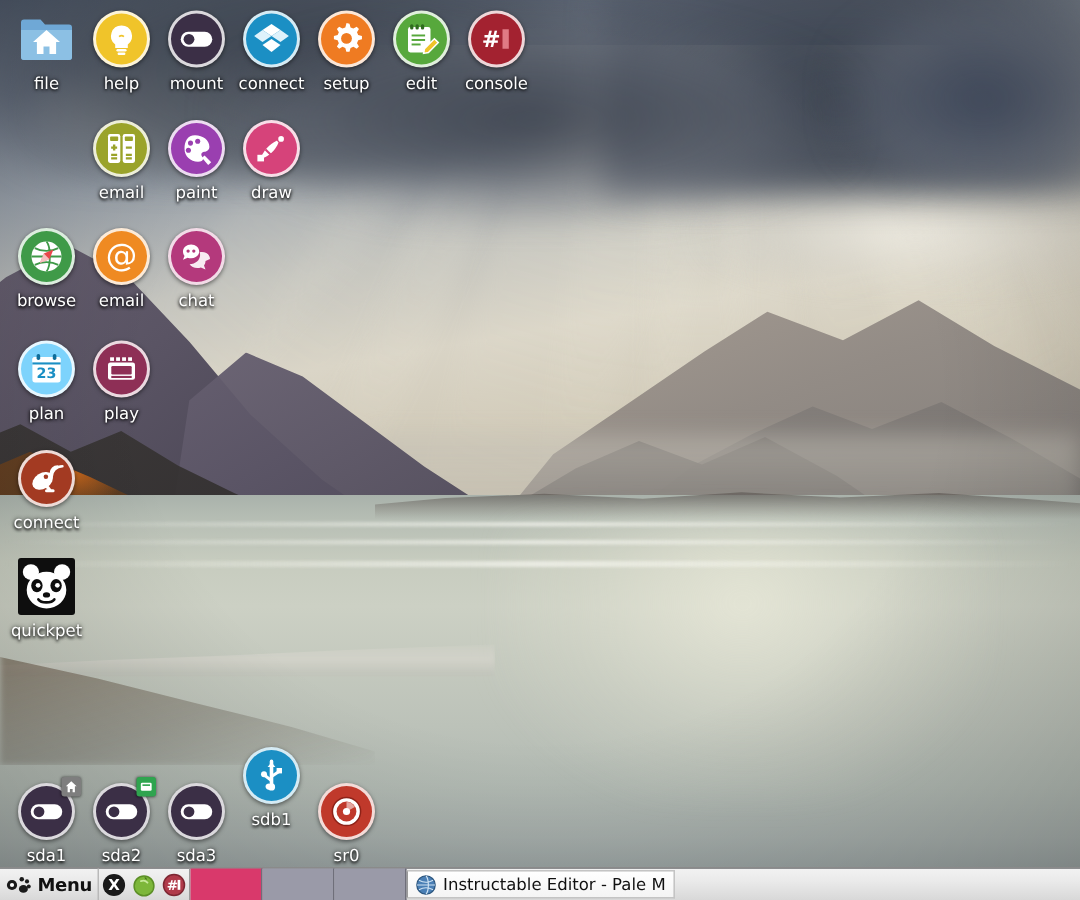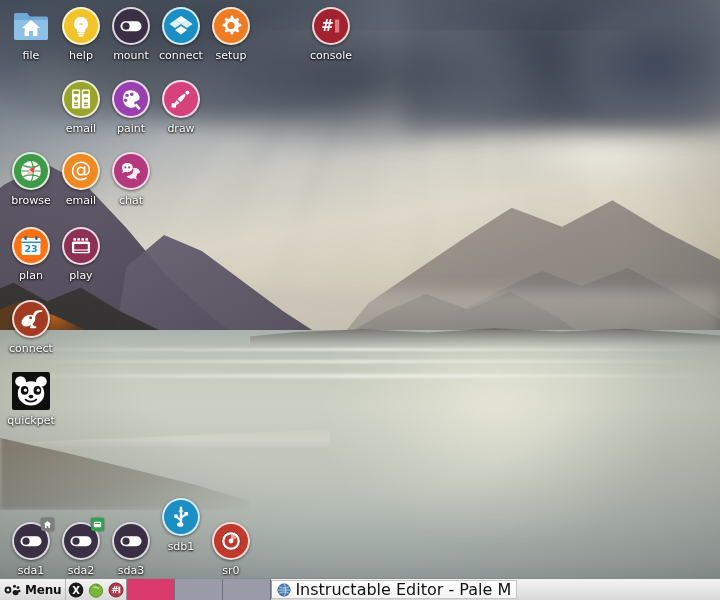--- a/index.html
+++ b/index.html
@@ -235,21 +235,21 @@
   .pager-cell.idle { background:#9a9aa8; }
   .tasklist { flex:1; display:flex; align-items:stretch; }
   .task-btn {
     display:flex; align-items:center; gap:4px;
     padding:0 5px; min-width:0; cursor:pointer;
     background:linear-gradient(to bottom,#ffffff,#f4f4f4);
     border:1px solid #c4c4c4; border-left:1px solid #9a9a9a;
     margin:1px 0;
   }
   .task-title {
-    font-size:16px; color:#111; white-space:nowrap;
+    font-size:11px; color:#111; white-space:nowrap;
     overflow:hidden; text-overflow:clip;
   }
   .tray { display:flex; align-items:center; padding:0 3px; }
 </style>
 </head>
 <body>
 
 <div id="wallpaper">
   <div class="sky"></div>
   <div class="rays" id="rays">
@@ -349,20 +349,37 @@
       <div class="glyphwrap">
         <div class="circ" style="background: rgb(239, 123, 34);">
           <svg class="ico-svg" width="26" height="26" viewBox="0 0 26 26">
             <path d="M13 2.4l2 .35.7 2.5 1.9.8 2.2-1.3 1.5 1.5-1.3 2.2.8 1.9 2.5.7v2.1l-2.5.7-.8 1.9 1.3 2.2-1.5 1.5-2.2-1.3-1.9.8-.7 2.5h-2.1l-.7-2.5-1.9-.8-2.2 1.3-1.5-1.5 1.3-2.2-.8-1.9-2.5-.7v-2.1l2.5-.7.8-1.9-1.3-2.2 1.5-1.5 2.2 1.3 1.9-.8.7-2.5z" fill="#ffffff"></path>
             <circle cx="13" cy="12.6" r="3.6" fill="#ef7b22"></circle>
           </svg>
         </div>
       </div>
       <span class="lbl">setup</span>
     </div>
+    <div class="dicon" style="left: 252px; top: 5px;">
+      <div class="glyphwrap">
+        <div class="circ" style="background: rgb(87, 168, 60);">
+          <svg class="ico-svg" width="26" height="26" viewBox="0 0 26 26">
+            <rect x="4" y="5" width="15" height="17" rx="1.6" fill="#ffffff"></rect>
+            <rect x="5.4" y="3.2" width="2.2" height="3.4" rx="1" fill="#2f6b1f"></rect>
+            <rect x="9" y="3.2" width="2.2" height="3.4" rx="1" fill="#2f6b1f"></rect>
+            <rect x="12.6" y="3.2" width="2.2" height="3.4" rx="1" fill="#2f6b1f"></rect>
+            <rect x="6.4" y="10" width="9" height="1.3" fill="#57a83c"></rect>
+            <rect x="6.4" y="13" width="9" height="1.3" fill="#57a83c"></rect>
+            <rect x="6.4" y="16" width="6" height="1.3" fill="#57a83c"></rect>
+            <path d="M15 19.4l6.6-6.6 2.6 2.6-6.6 6.6-3.2.6z" fill="#f0c42a" stroke="#ffffff" stroke-width="1"></path>
+          </svg>
+        </div>
+      </div>
+      <span class="lbl">edit</span>
+    </div>
     <div class="dicon" style="left: 302px; top: 5px;">
       <div class="glyphwrap">
         <div class="circ" style="background: rgb(163, 34, 48);">
           <svg class="ico-svg" width="26" height="26" viewBox="0 0 26 26">
             <text x="9.5" y="18" font-family="DejaVu Sans, sans-serif" font-size="15" font-weight="bold" fill="#ffffff" text-anchor="middle">#</text>
             <rect x="17" y="6.5" width="4.2" height="13" fill="#e07a84"></rect>
           </svg>
         </div>
       </div>
       <span class="lbl">console</span>
@@ -442,21 +459,21 @@
             <path d="M22 14.6c0-2.6-2.4-4.6-5.4-4.6-.5 0-1 .06-1.5.16.2.6.3 1.2.3 1.9 0 3.4-3.1 6.1-7 6.1.9 1.5 2.9 2.5 5.2 2.5.8 0 1.6-.14 2.3-.4l3.1 1.4-1-2.6c.6-.8 1-1.8 1-3z" fill="#ffffff" opacity=".9"></path>
             <circle cx="7.4" cy="9.4" r="1.1" fill="#b4397c"></circle>
             <circle cx="11.2" cy="9.4" r="1.1" fill="#b4397c"></circle>
           </svg>
         </div>
       </div>
       <span class="lbl">chat</span>
     </div>
     <div class="dicon" style="left: 2px; top: 225px;">
       <div class="glyphwrap">
-        <div class="circ" style="background: #f97316;">
+        <div class="circ" style="background: #7dd3fc;">
           <svg class="ico-svg" width="26" height="26" viewBox="0 0 26 26">
             <rect x="3.6" y="5" width="18.8" height="17" rx="1.8" fill="#ffffff"></rect>
             <rect x="3.6" y="5" width="18.8" height="4.4" rx="1.8" fill="#ffffff"></rect>
             <rect x="3.6" y="8.6" width="18.8" height="1.4" fill="#1b8fc4"></rect>
             <rect x="6.4" y="3" width="2.4" height="4" rx="1.1" fill="#0f6d99"></rect>
             <rect x="17.2" y="3" width="2.4" height="4" rx="1.1" fill="#0f6d99"></rect>
             <text x="13" y="19.2" font-family="DejaVu Sans, sans-serif" font-size="9.5" font-weight="bold" fill="#1b8fc4" text-anchor="middle">23</text>
           </svg>
         </div>
       </div>

